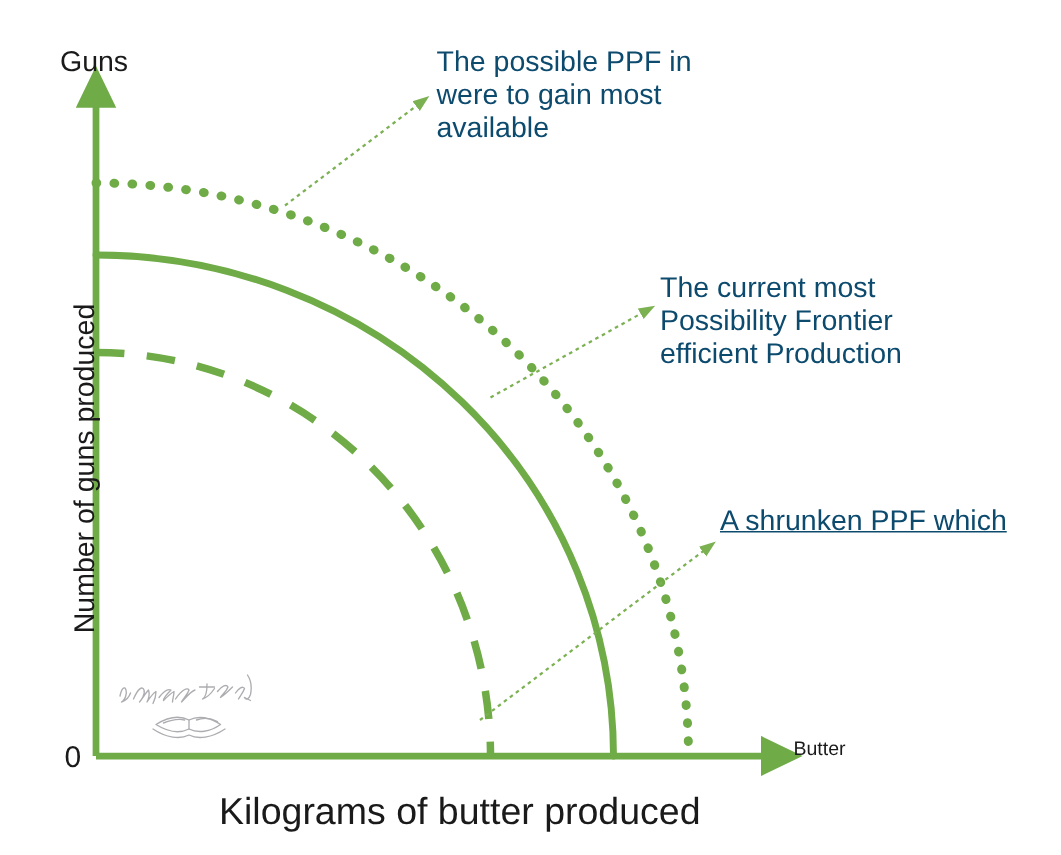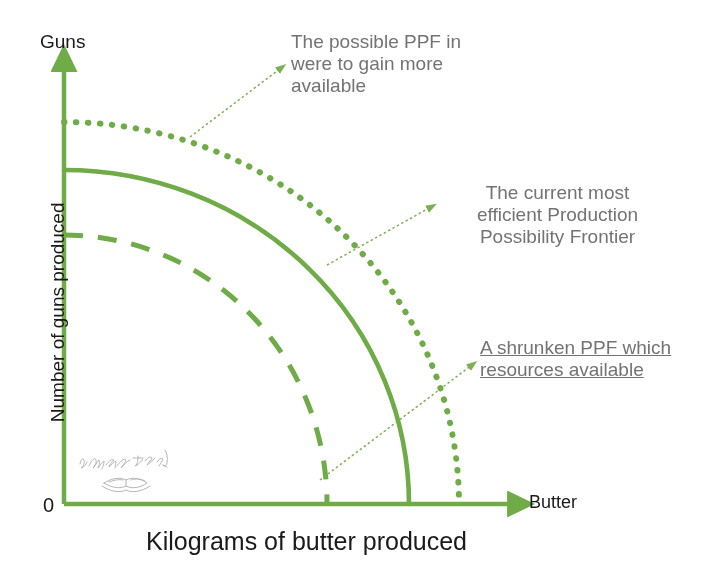--- a/index.html
+++ b/index.html
@@ -30,21 +30,21 @@
     line-height: 1.30;
   }
   #axis-title-guns {
     left: 40px;
     top: 30px;
     font-size: 19px;
   }
   #axis-title-butter {
     left: 529px;
     top: 491px;
-    font-size: 18px;
+    font-size: 13px;
   }
   #origin-label {
     left: 43px;
     top: 492px;
     font-size: 20px;
   }
   #xaxis-desc {
     left: 146px;
     top: 525px;
     font-size: 25px;
@@ -54,24 +54,24 @@
     top: 300px;
     width: 260px;
     font-size: 19px;
     transform: rotate(-90deg);
     transform-origin: 50% 50%;
     text-align: center;
   }
   .annot {
     position: absolute;
     font-size: 19px;
-    color: #737373;
+    color: #0c4a6e;
   }
   #annot-expanded { left: 291px; top: 31px; width: 215px; }
-  #annot-current  { left: 440px; top: 182px; width: 235px; text-align: center; }
+  #annot-current  { left: 440px; top: 182px; width: 235px; }
   #annot-shrunken { left: 480px; top: 337px; width: 215px; text-decoration: underline; }
   .annot-line { display: block; }
   #watermark {
     position: absolute;
     left: 76px;
     top: 444px;
     width: 108px;
     height: 52px;
     opacity: 0.72;
   }
@@ -128,28 +128,27 @@
 
   <div class="txt" id="axis-title-guns">Guns</div>
   <div class="txt" id="axis-title-butter">Butter</div>
   <div class="txt" id="origin-label">0</div>
 
   <div class="txt" id="xaxis-desc">Kilograms of butter produced</div>
   <div class="txt" id="yaxis-desc">Number of guns produced</div>
 
   <div class="annot" id="annot-expanded">
     <span class="annot-line">The possible PPF in</span>
-    <span class="annot-line">were to gain more</span>
+    <span class="annot-line">were to gain most</span>
     <span class="annot-line">available</span>
   </div>
 
   <div class="annot" id="annot-current">
     <span class="annot-line">The current most</span>
+    <span class="annot-line">Possibility Frontier</span>
     <span class="annot-line">efficient Production</span>
-    <span class="annot-line">Possibility Frontier</span>
   </div>
 
   <div class="annot" id="annot-shrunken">
     <span class="annot-line">A shrunken PPF which</span>
-    <span class="annot-line">resources available</span>
   </div>
 
 </div>
 
 </body></html>

